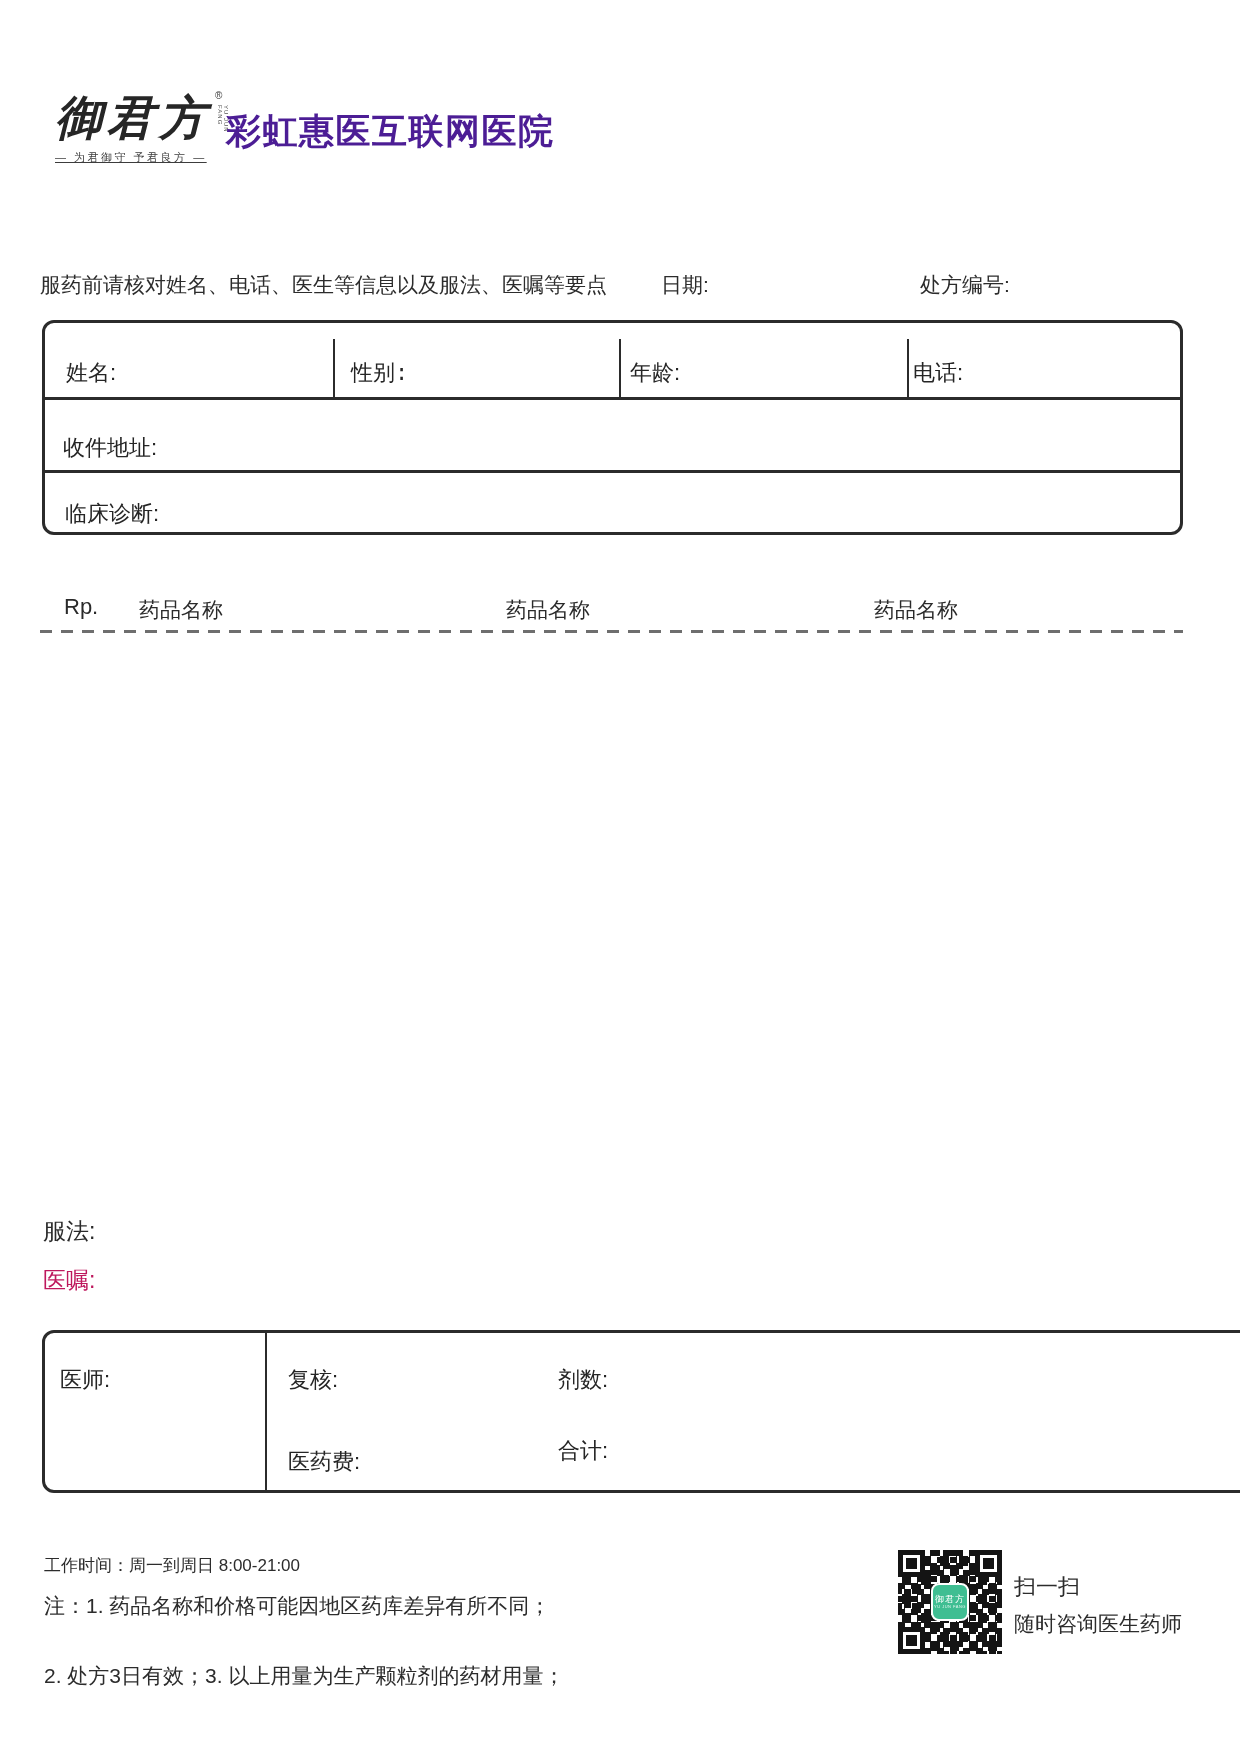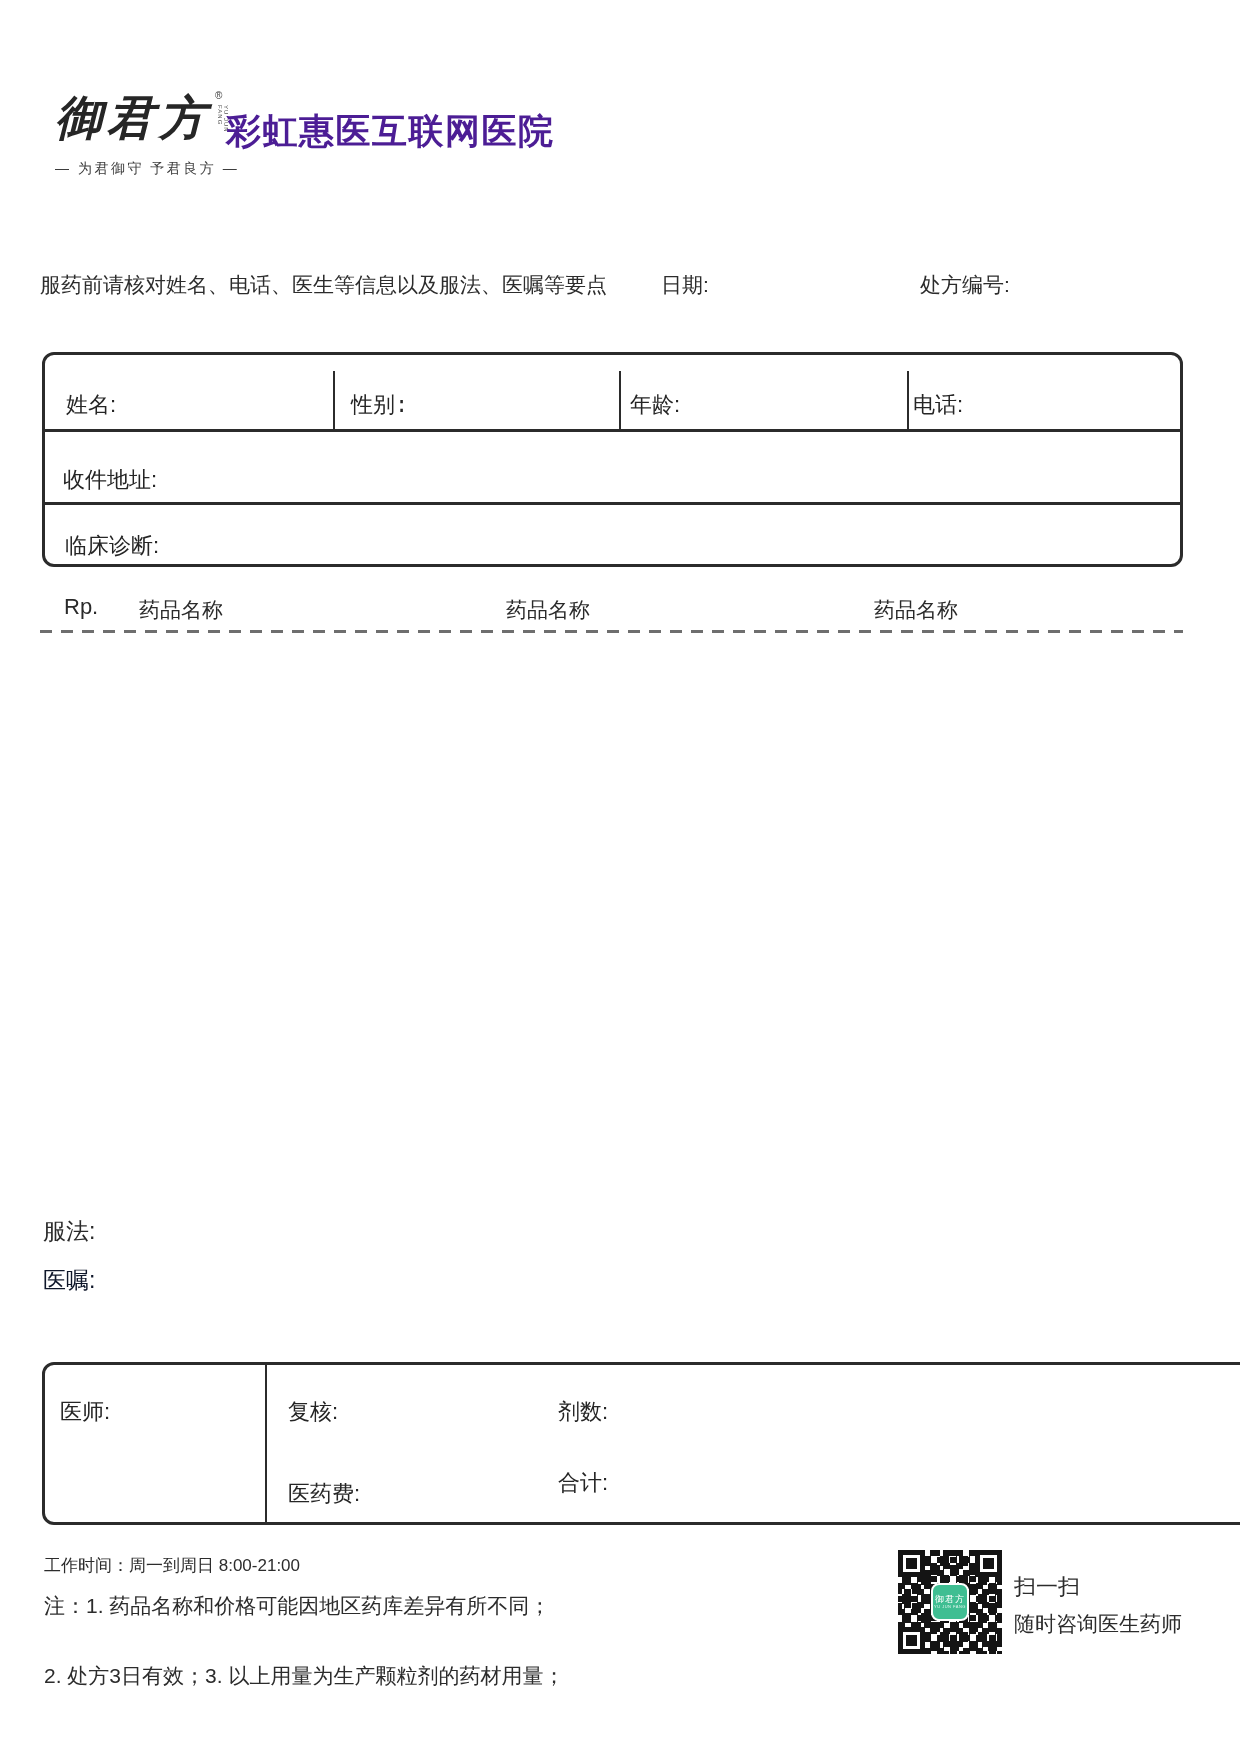--- a/index.html
+++ b/index.html
@@ -23,54 +23,54 @@
     font-size:47px; font-weight:bold; letter-spacing:5px;
     color:#262626; line-height:1.1; font-style:italic;
   }
   .logo-side { position:relative; width:16px; height:58px; margin-left:2px; }
   .logo-reg { position:absolute; top:-2px; left:2px; font-size:10px; color:#3a3a3a; }
   .logo-vert {
     position:absolute; top:13px; left:4px;
     writing-mode:vertical-rl; font-size:6px; letter-spacing:1px; color:#555;
   }
   .logo-tagline {
-    margin-top:10px; font-size:14px; letter-spacing:2.5px;
-    color:#3c3c3c; white-space:nowrap;
+    margin-top:0; font-size:11px; letter-spacing:2.5px;
+    color:#3c3c3c; white-space:nowrap;text-decoration:underline;
   }
   .hospital-title {
     left:226px; top:108px;
     font-size:35px; font-weight:900; letter-spacing:1.5px;
     color:#4c1d95; white-space:nowrap;
   }
 
   
   .notice-text { left:40px;  top:271px; font-size:21px; color:#2c2c2c; white-space:nowrap; }
   .date-label  { left:661px; top:271px; font-size:21px; color:#2c2c2c; }
   .rxno-label  { left:920px; top:271px; font-size:21px; color:#2c2c2c; }
 
   
-  .box { border:3px solid #2b2b2b; border-radius:12px; background:#fff;margin-top:32px; }
+  .box { border:3px solid #2b2b2b; border-radius:12px; background:#fff; }
   .box1 { left:42px; top:320px; width:1141px; height:215px; }
   .box1 .vdiv { position:absolute; top:16px; height:61px; width:2px; background:#2b2b2b; }
   .box1 .hline { position:absolute; left:0; width:100%; height:3px; background:#2b2b2b; }
   .flabel { position:absolute; font-size:22px; color:#252525; white-space:nowrap; }
 
   
   .rp-label   { left:64px;  top:594px; font-size:22px; color:#2a2a2a; }
   .drug-col-1 { left:139px; top:596px; font-size:21px; color:#2a2a2a; }
   .drug-col-2 { left:506px; top:596px; font-size:21px; color:#2a2a2a; }
   .drug-col-3 { left:874px; top:596px; font-size:21px; color:#2a2a2a; }
   .dash-line {
     left:40px; top:630px; width:1143px; height:3px;
     background:repeating-linear-gradient(90deg,#6e6e6e 0 12px,transparent 12px 21px);
   }
 
   
   .method-label { left:43px; top:1216px; font-size:23px; color:#2a2a2a; }
-  .advice-label { left:43px; top:1265px; font-size:23px; color:#0f172a; }
+  .advice-label { left:43px; top:1265px; font-size:23px; color:#be185d; }
 
   
   .box2 { left:42px; top:1330px; width:1221px; height:163px; }
   .box2 .vdiv { position:absolute; left:220px; top:0; bottom:0; width:2px; background:#2b2b2b; }
 
   
   .work-time { left:44px; top:1554px; font-size:17px; color:#2c2c2c; white-space:nowrap; }
   .note-1    { left:44px; top:1592px; font-size:21px; color:#2c2c2c; white-space:nowrap; }
   .note-2    { left:44px; top:1630px; font-size:21px; color:#2c2c2c; white-space:nowrap;margin-top:32px; }
 

